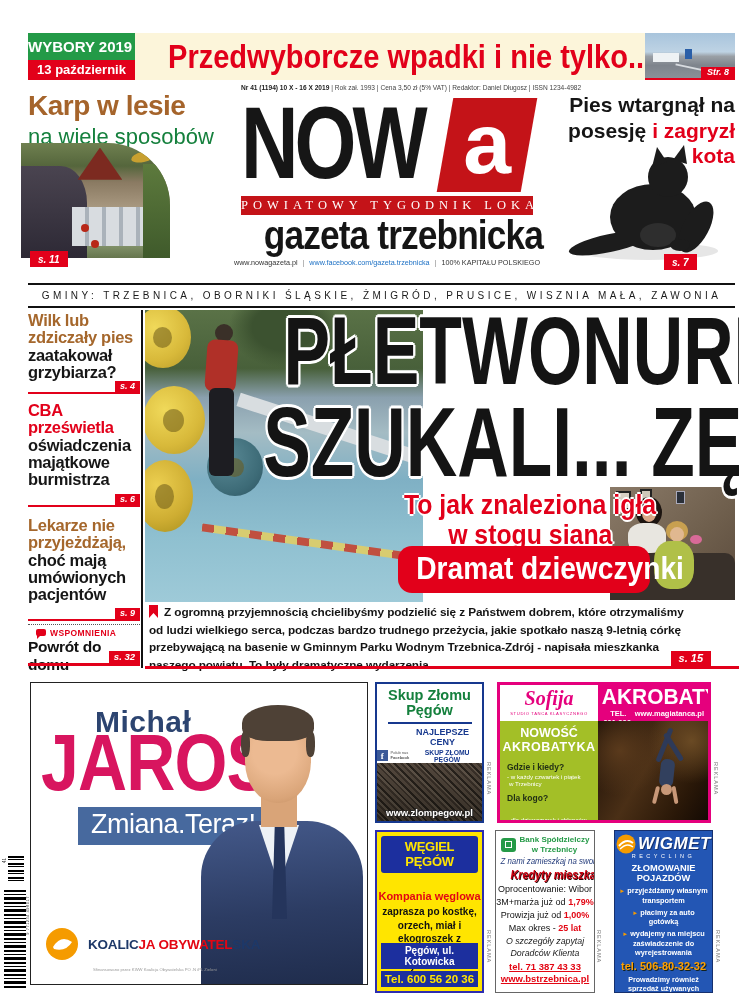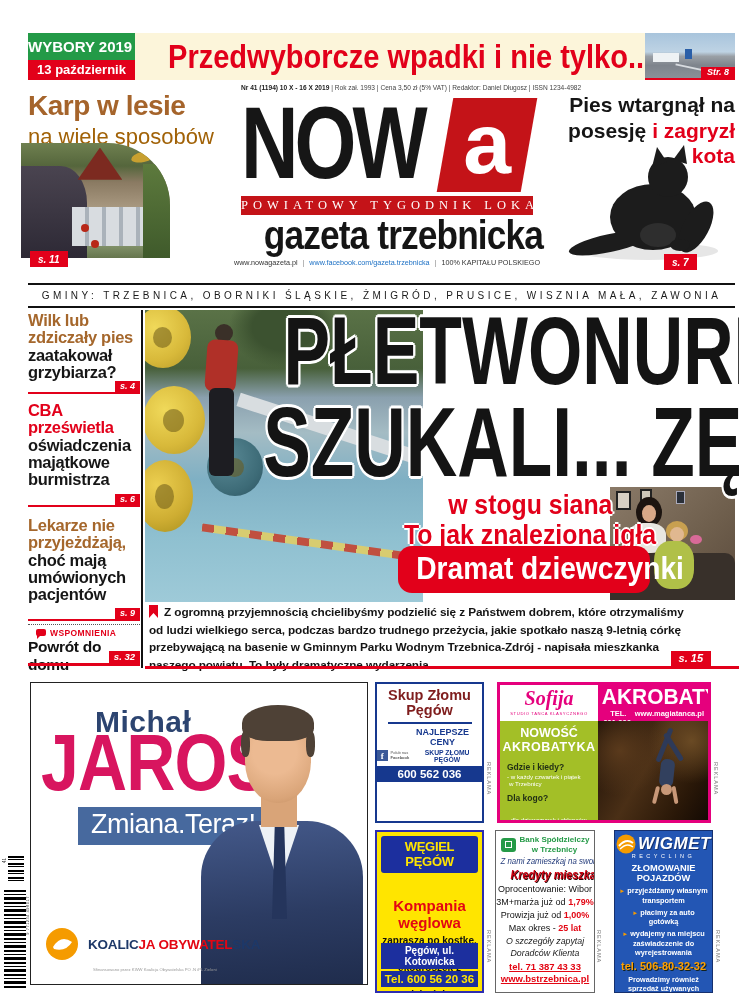--- a/index.html
+++ b/index.html
@@ -55,21 +55,21 @@
 <div class="abs" style="left:241px;top:212px;width:292px;text-align:center;white-space:nowrap;"><span class="sx86" style="font-size:41px;font-weight:bold;color:#151515;letter-spacing:-1px;">gazeta trzebnicka</span></div>
 <div class="abs" style="left:231px;top:258px;width:312px;text-align:center;font-size:7.2px;color:#333;white-space:nowrap;">
   <span>www.nowagazeta.pl</span>
   <span style="color:#888;margin:0 3px;">|</span>
   <span style="color:#1a6fc4;">www.facebook.com/gazeta.trzebnicka</span>
   <span style="color:#888;margin:0 3px;">|</span>
   <span>100% KAPITAŁU POLSKIEGO</span>
 </div>
 
 <div class="abs" style="left:28px;top:90px;font-size:28px;font-weight:bold;color:#a5642b;letter-spacing:-0.5px;">Karp w lesie</div>
-<div class="abs" style="left:28px;top:124px;font-size:22px;color:#a16207;">na wiele sposobów</div>
+<div class="abs" style="left:28px;top:124px;font-size:22px;color:#15803d;">na wiele sposobów</div>
 <div class="abs" style="left:21px;top:143px;width:149px;height:115px;border-top-right-radius:62px;overflow:hidden;background:linear-gradient(180deg,#6f8050 0%,#55663c 20%,#8a7a62 34%,#a09078 50%,#b4a68e 66%,#8f9f77 84%,#66764e 100%);">
   <div class="abs" style="left:0;top:20%;width:44%;height:80%;background:linear-gradient(180deg,#4a4450,#2d2935);border-top-right-radius:40%;"></div>
   <div class="abs" style="left:38%;top:4%;width:30%;height:28%;background:#7c2a20;clip-path:polygon(50% 0,100% 100%,0 100%);"></div>
   <div class="abs" style="left:34%;top:56%;width:48%;height:34%;background:repeating-linear-gradient(90deg,#d8dce0 0 13px,#aab2ba 13px 17px);"></div>
   <div class="abs" style="left:40%;top:70%;width:8px;height:8px;border-radius:50%;background:#b82818;"></div>
   <div class="abs" style="left:47%;top:84%;width:8px;height:8px;border-radius:50%;background:#b82818;"></div>
   <div class="abs" style="right:0;top:18%;width:18%;height:82%;background:linear-gradient(180deg,#5d7a3d,#3f5a2b);"></div>
   <div class="abs" style="right:10%;top:8%;width:24px;height:10px;border-radius:50%;background:#c8a030;transform:rotate(-12deg);"></div>
 </div>
 <div class="pref" style="left:30px;top:251px;">s. 11</div>
@@ -145,22 +145,22 @@
   <div class="abs" style="left:61px;top:30px;width:31px;height:52px;border-radius:8px;background:#b03028;transform:rotate(4deg);"></div>
   <div class="abs" style="left:64px;top:78px;width:25px;height:88px;border-radius:6px;background:#1d1d22;"></div>
   <div class="abs" style="left:88px;top:118px;width:230px;height:14px;background:#d8dde0;transform:rotate(18deg);"></div>
   <div class="abs" style="left:56px;top:228px;width:210px;height:8px;background:repeating-linear-gradient(90deg,#c05040 0 12px,#d8cc70 12px 24px);transform:rotate(8deg);"></div>
 </div>
 
 <div class="abs outline-w" style="left:150px;top:302px;width:585px;text-align:center;font-weight:bold;color:#141414;font-size:97px;line-height:1;white-space:nowrap;z-index:3;"><span class="sx72">PŁETWONURKOWIE</span></div>
 <div class="abs outline-w" style="left:150px;top:392px;width:585px;text-align:center;font-weight:bold;color:#141414;font-size:99px;line-height:1;white-space:nowrap;z-index:3;"><span class="sx72">SZUKALI... ZĘBA</span></div>
 
 <div class="abs" style="left:385px;top:490px;width:290px;text-align:center;color:#e2001a;font-weight:bold;font-size:27px;line-height:1.12;z-index:3;text-shadow:2px 0 0 #fff,-2px 0 0 #fff,0 2px 0 #fff,0 -2px 0 #fff;">
+  <div style="white-space:nowrap;"><span class="sx92">To jak znaleziona igła</span></div>
   <div style="white-space:nowrap;"><span class="sx92">w stogu siana</span></div>
-  <div style="white-space:nowrap;"><span class="sx92">To jak znaleziona igła</span></div>
 </div>
 
 <div class="abs" style="left:610px;top:487px;width:125px;height:113px;overflow:hidden;background:linear-gradient(135deg,#8a7a68 0%,#6e5e4c 60%,#5a4a3c 100%);z-index:2;">
   <div class="abs" style="left:6px;top:4px;width:15px;height:19px;background:#d8d0c4;border:2px solid #222;"></div>
   <div class="abs" style="left:30px;top:2px;width:12px;height:15px;background:#cfc8ba;border:2px solid #222;"></div>
   <div class="abs" style="left:0;bottom:0;width:100%;height:42%;background:#38302a;border-radius:10px 10px 0 0;"></div>
   <div class="abs" style="left:26px;top:10px;width:26px;height:30px;border-radius:50%;background:#1c1410;"></div>
   <div class="abs" style="left:32px;top:18px;width:14px;height:17px;border-radius:50%;background:#d8a888;"></div>
   <div class="abs" style="left:18px;top:36px;width:38px;height:30px;border-radius:40%;background:#e8e6e0;"></div>
   <div class="abs" style="left:56px;top:34px;width:22px;height:20px;border-radius:50%;background:#c8a050;"></div>
@@ -199,37 +199,40 @@
         <path d="M8 20 Q16 7 27 15 Q21 25 9 22 Z" fill="#fff"></path>
       </svg>
     <div style="font-size:13.5px;font-weight:bold;letter-spacing:-0.2px;white-space:nowrap;">
       <span style="color:#1d3868;">KOALIC</span><span style="color:#e30613;">JA OBYWATEL</span><span style="color:#1d3868;">SKA</span>
     </div>
   </div>
   <div class="abs" style="left:62px;top:284px;font-size:4.2px;color:#9a9a9a;z-index:3;">Sfinansowano przez KWW Koalicja Obywatelska PO .N iPL Zieloni</div>
 </div>
 
 <div class="abs" style="left:375px;top:682px;width:109px;height:141px;border:2.5px solid #16388e;background:#fff;text-align:center;overflow:hidden;">
-  <div style="margin-top:4px;font-size:14.5px;font-weight:bold;color:#7f1d1d;line-height:1.06;">
+  <div style="margin-top:4px;font-size:14.5px;font-weight:bold;color:#15803d;line-height:1.06;">
     <div>Skup Złomu</div>
     <div>Pęgów</div>
   </div>
   <div style="width:84px;height:2px;background:#16388e;margin:3px auto 3px;"></div>
   <div style="font-size:9px;font-weight:bold;color:#16388e;padding-left:26px;">NAJLEPSZE CENY</div>
   <div style="margin-top:2px;display:flex;align-items:center;justify-content:center;gap:3px;">
     <span class="fbic">
         <span>f</span>
       </span>
     <span style="font-size:4px;color:#555;line-height:1.15;text-align:left;">
       <span style="display:block;">Polub nas</span>
       <span style="display:block;font-weight:bold;">Facebook</span>
     </span>
     <span style="font-size:6.8px;font-weight:bold;color:#16388e;">SKUP ZŁOMU PĘGÓW</span>
   </div>
   <div style="margin-top:3px;background:#16388e;color:#fff;font-weight:bold;font-size:11.5px;padding:2px 0;">600 562 036</div>
+  <div class="abs" style="left:0;right:0;bottom:0;height:58px;background:repeating-linear-gradient(45deg,#9a8f82 0 3px,#6b6157 3px 5px,#b0a79a 5px 7px,#4a443c 7px 9px),linear-gradient(180deg,#8a8078,#5a544c);background-blend-mode:multiply;">
+    <span style="position:absolute;left:0;right:0;bottom:3px;color:#fff;font-weight:bold;font-size:9.5px;text-shadow:1px 1px 0 #222,-1px -1px 0 #222;">www.zlompegow.pl</span>
+  </div>
 </div>
 <div class="reklama" style="left:486px;top:762px;">REKLAMA</div>
 
 <div class="abs" style="left:497px;top:682px;width:214px;height:141px;border:3px solid #e5007d;background:#e5007d;overflow:hidden;">
   <div class="abs" style="left:0;top:0;width:98px;height:36px;background:#fff;text-align:center;">
     <div style="font-family:'Liberation Serif',serif;font-style:italic;font-weight:bold;font-size:20px;color:#e5007d;line-height:26px;">Sofija</div>
     <div style="font-size:4.2px;color:#e5007d;letter-spacing:0.6px;">STUDIO TAŃCA KLASYCZNEGO</div>
   </div>
   <div class="abs" style="left:98px;right:0;top:0;height:36px;text-align:center;color:#fff;">
     <div style="font-size:22px;font-weight:bold;line-height:24px;white-space:nowrap;"><span class="sx95">AKROBATYKA</span></div>
@@ -256,21 +259,21 @@
     <div class="abs" style="left:56%;top:38%;width:14px;height:28px;background:#32405e;border-radius:6px;transform:rotate(6deg);"></div>
     <div class="abs" style="left:57%;top:64%;width:11px;height:11px;border-radius:50%;background:#c89878;"></div>
     <div class="abs" style="left:51%;top:66%;width:4px;height:18px;background:#c89878;transform:rotate(14deg);border-radius:2px;"></div>
     <div class="abs" style="left:68%;top:66%;width:4px;height:18px;background:#c89878;transform:rotate(-10deg);border-radius:2px;"></div>
   </div>
 </div>
 <div class="reklama" style="left:713px;top:762px;">REKLAMA</div>
 
 <div class="abs" style="left:375px;top:830px;width:109px;height:163px;border:2.5px solid #2d2db0;background:#ffe500;text-align:center;overflow:hidden;">
   <div style="margin:4px 4px 0;background:#1c2f9e;color:#ffe500;font-size:13px;font-weight:bold;padding:3px 0 4px;border-radius:3px;letter-spacing:-0.3px;">WĘGIEL PĘGÓW</div>
-  <div style="margin-top:24px;color:#e30613;font-weight:bold;font-size:15px;">Kompania węglowa</div>
+  <div style="margin-top:17px;color:#e30613;font-weight:bold;font-size:11px;">Kompania węglowa</div>
   <div style="margin:3px 5px 0;font-size:10px;font-weight:bold;color:#111;line-height:1.35;">zaprasza po kostkę, orzech, miał i ekogroszek z certyfikatem jakości.</div>
   <div class="abs" style="left:4px;right:4px;bottom:4px;">
     <div style="background:#1c2f9e;color:#fff;font-weight:bold;font-size:10px;padding:2px 0;">Pęgów, ul. Kotowicka</div>
     <div style="background:#1c2f9e;color:#ffe500;font-weight:bold;font-size:11.5px;padding:2px 0;margin-top:2px;">Tel. 600 56 20 36</div>
   </div>
 </div>
 <div class="reklama" style="left:486px;top:930px;">REKLAMA</div>
 
 <div class="abs" style="left:495px;top:830px;width:100px;height:163px;border:1.5px solid #666;background:#fff;font-family:Liberation Sans, sans-serif;text-align:center;overflow:hidden;">
   <div style="display:flex;align-items:center;justify-content:center;gap:4px;margin-top:4px;">

